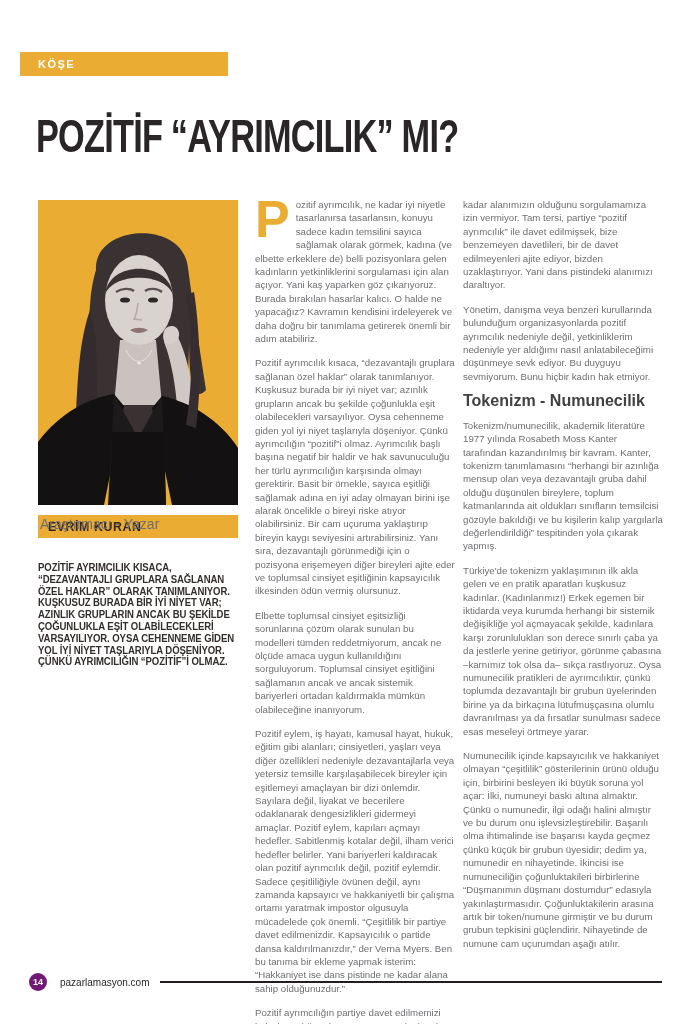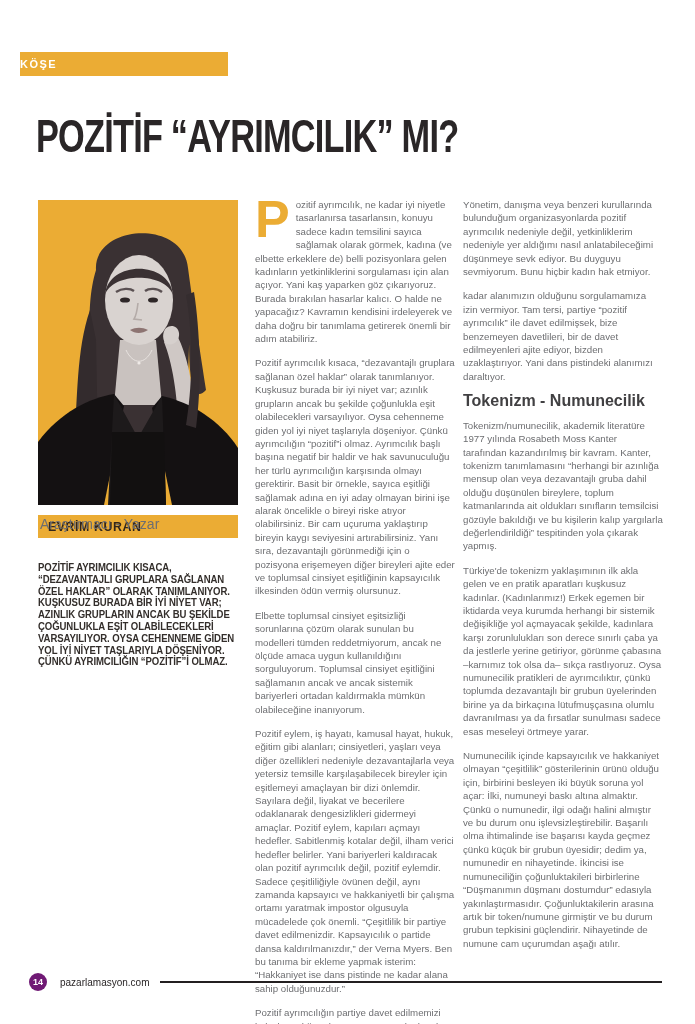--- a/index.html
+++ b/index.html
@@ -6,21 +6,21 @@
   html,body { width:695px; background:#ffffff; }
   body {
     position:relative; height:1024px; overflow:hidden;
     font-family:"Liberation Sans", sans-serif; color:#231f20;
   }
   .page { position:absolute; inset:0; background:#fff; }
 
   
   .tag-bar {
     position:absolute; left:20px; top:52px; width:208px; height:24px;
-    background:#ebac34; display:flex; align-items:center; 
+    background:#ebac34; display:flex; align-items:center; padding-left:18px;
   }
   .tag-bar span {
     color:#ffffff; font-size:11px; font-weight:bold; letter-spacing:1.5px;
   }
 
   
   .title {
     position:absolute; left:36px; top:110px; white-space:nowrap;
     font-size:44px; font-weight:800; color:#2a2627; letter-spacing:-1px;
     transform:scaleX(0.78) scaleY(1.06); transform-origin:left top;
@@ -121,22 +121,22 @@
   <div class="pull-quote">POZİTİF AYRIMCILIK KISACA, “DEZAVANTAJLI GRUPLARA SAĞLANAN ÖZEL HAKLAR” OLARAK TANIMLANIYOR. KUŞKUSUZ BURADA BİR İYİ NİYET VAR; AZINLIK GRUPLARIN ANCAK BU ŞEKİLDE ÇOĞUNLUKLA EŞİT OLABİLECEKLERİ VARSAYILIYOR. OYSA CEHENNEME GİDEN YOL İYİ NİYET TAŞLARIYLA DÖŞENİYOR. ÇÜNKÜ AYRIMCILIĞIN “POZİTİF”İ OLMAZ.</div>
 
   <div class="col col-1">
       <p class="body-p"><span class="dropcap">P</span>ozitif ayrımcılık, ne kadar iyi niyetle tasarlanırsa tasarlansın, konuyu sadece kadın temsilini sayıca sağlamak olarak görmek, kadına (ve elbette erkeklere de) belli pozisyonlara gelen kadınların yetkinliklerini sorgulaması için alan açıyor. Yani kaş yaparken göz çıkarıyoruz. Burada bırakılan hasarlar kalıcı. O halde ne yapacağız? Kavramın kendisini irdeleyerek ve daha doğru bir tanımlama getirerek önemli bir adım atabiliriz.</p>
       <p class="body-p">Pozitif ayrımcılık kısaca, “dezavantajlı gruplara sağlanan özel haklar” olarak tanımlanıyor. Kuşkusuz burada bir iyi niyet var; azınlık grupların ancak bu şekilde çoğunlukla eşit olabilecekleri varsayılıyor. Oysa cehenneme giden yol iyi niyet taşlarıyla döşeniyor. Çünkü ayrımcılığın “pozitif”i olmaz. Ayrımcılık başlı başına negatif bir haldir ve hak savunuculuğu her türlü ayrımcılığın karşısında olmayı gerektirir. Basit bir örnekle, sayıca eşitliği sağlamak adına en iyi aday olmayan birini işe alarak öncelikle o bireyi riske atıyor olabilirsiniz. Bir cam uçuruma yaklaştırıp bireyin kaygı seviyesini artırabilirsiniz. Yanı sıra, dezavantajlı görünmediği için o pozisyona erişemeyen diğer bireyleri ajite eder ve toplumsal cinsiyet eşitliğinin kapsayıcılık ilkesinden ödün vermiş olursunuz.</p>
       <p class="body-p">Elbette toplumsal cinsiyet eşitsizliği sorunlarına çözüm olarak sunulan bu modelleri tümden reddetmiyorum, ancak ne ölçüde amaca uygun kullanıldığını sorguluyorum. Toplumsal cinsiyet eşitliğini sağlamanın ancak ve ancak sistemik bariyerleri ortadan kaldırmakla mümkün olabileceğine inanıyorum.</p>
       <p class="body-p">Pozitif eylem, iş hayatı, kamusal hayat, hukuk, eğitim gibi alanları; cinsiyetleri, yaşları veya diğer özellikleri nedeniyle dezavantajlarla veya yetersiz temsille karşılaşabilecek bireyler için eşitlemeyi amaçlayan bir dizi önlemdir. Sayılara değil, liyakat ve becerilere odaklanarak dengesizlikleri gidermeyi amaçlar. Pozitif eylem, kapıları açmayı hedefler. Sabitlenmiş kotalar değil, ilham verici hedefler belirler. Yani bariyerleri kaldıracak olan pozitif ayrımcılık değil, pozitif eylemdir. Sadece çeşitliliğiyle övünen değil, aynı zamanda kapsayıcı ve hakkaniyetli bir çalışma ortamı yaratmak impostor olgusuyla mücadelede çok önemli. “Çeşitlilik bir partiye davet edilmenizdir. Kapsayıcılık o partide dansa kaldırılmanızdır,” der Verna Myers. Ben bu tanıma bir ekleme yapmak isterim: “Hakkaniyet ise dans pistinde ne kadar alana sahip olduğunuzdur.”</p>
       <p class="body-p">Pozitif ayrımcılığın partiye davet edilmemizi kolaylaştırdığını düşünüyorum. Kadın kotaları, partide dansa kaldırılmamıza az da olsa katkı sağlıyor. Ancak dans pistinde ne</p>
     </div>
   <div class="col col-2">
+      <p class="body-p">kadar alanımızın olduğunu sorgulamamıza izin vermiyor. Tam tersi, partiye “pozitif ayrımcılık” ile davet edilmişsek, bize benzemeyen davetlileri, bir de davet edilmeyenleri ajite ediyor, bizden uzaklaştırıyor. Yani dans pistindeki alanımızı daraltıyor.</p>
       <p class="body-p">Yönetim, danışma veya benzeri kurullarında bulunduğum organizasyonlarda pozitif ayrımcılık nedeniyle değil, yetkinliklerim nedeniyle yer aldığımı nasıl anlatabileceğimi düşünmeye sevk ediyor. Bu duyguyu sevmiyorum. Bunu hiçbir kadın hak etmiyor.</p>
-      <p class="body-p">kadar alanımızın olduğunu sorgulamamıza izin vermiyor. Tam tersi, partiye “pozitif ayrımcılık” ile davet edilmişsek, bize benzemeyen davetlileri, bir de davet edilmeyenleri ajite ediyor, bizden uzaklaştırıyor. Yani dans pistindeki alanımızı daraltıyor.</p>
       <p class="body-p subheading">Tokenizm - Numunecilik</p>
       <p class="body-p">Tokenizm/numunecilik, akademik literatüre 1977 yılında Rosabeth Moss Kanter tarafından kazandırılmış bir kavram. Kanter, tokenizm tanımlamasını “herhangi bir azınlığa mensup olan veya dezavantajlı gruba dahil olduğu düşünülen bireylere, toplum katmanlarında ait oldukları sınıfların temsilcisi gözüyle bakıldığı ve bu kişilerin kalıp yargılarla değerlendirildiği” tespitinden yola çıkarak yapmış.</p>
       <p class="body-p">Türkiye'de tokenizm yaklaşımının ilk akla gelen ve en pratik aparatları kuşkusuz kadınlar. (Kadınlarımız!) Erkek egemen bir iktidarda veya kurumda herhangi bir sistemik değişikliğe yol açmayacak şekilde, kadınlara karşı zorunlulukları son derece sınırlı çaba ya da jestlerle yerine getiriyor, görünme çabasına –karnımız tok olsa da– sıkça rastlıyoruz. Oysa numunecilik pratikleri de ayrımcılıktır, çünkü toplumda dezavantajlı bir grubun üyelerinden birine ya da birkaçına lütufmuşçasına olumlu davranılması ya da fırsatlar sunulması sadece esas meseleyi örtmeye yarar.</p>
       <p class="body-p">Numunecilik içinde kapsayıcılık ve hakkaniyet olmayan “çeşitlilik” gösterilerinin ürünü olduğu için, birbirini besleyen iki büyük soruna yol açar: İlki, numuneyi baskı altına almaktır. Çünkü o numunedir, ilgi odağı halini almıştır ve bu durum onu işlevsizleştirebilir. Başarılı olma ihtimalinde ise başarısı kayda geçmez çünkü küçük bir grubun üyesidir; dedim ya, numunedir en nihayetinde. İkincisi ise numuneciliğin çoğunluktakileri birbirlerine “Düşmanımın düşmanı dostumdur” edasıyla yakınlaştırmasıdır. Çoğunluktakilerin arasına artık bir token/numune girmiştir ve bu durum grubun tepkisini güçlendirir. Nihayetinde de numune cam uçurumdan aşağı atılır.</p>
     </div>
 
   <div class="page-num">14</div>
   <div class="site">pazarlamasyon.com</div>
   <div class="footer-rule"></div>
 

